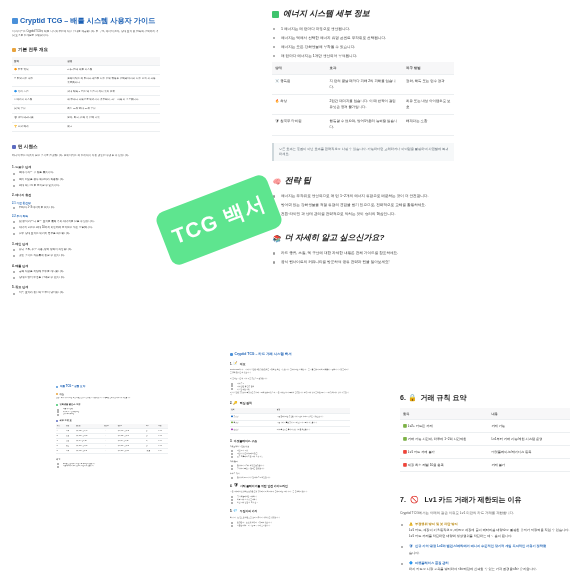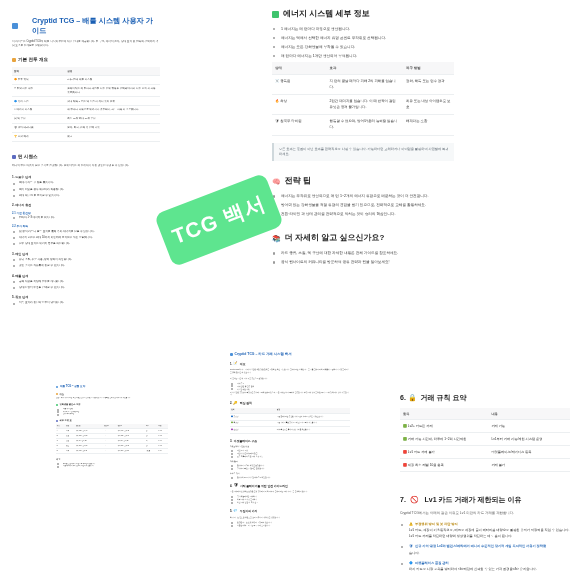--- a/index.html
+++ b/index.html
@@ -6,21 +6,21 @@
   body{
     width:580px;height:580px;overflow:hidden;
     background:#ffffff;
     font-family:"Liberation Sans","DejaVu Sans",sans-serif;
     color:#2b2b2b;
     position:relative;
   }
   .page{position:absolute;}
 
   
-  .h1{font-weight:bold;color:#1a5fb4;display:flex;align-items:center;gap:14px;}
+  .h1{font-weight:bold;color:#1a5fb4;display:flex;align-items:center;gap:2px;}
   .h2{font-weight:bold;color:#222;display:flex;align-items:center;gap:2px;}
   .para{color:#3a3a3a;}
   .ul{list-style:none;margin:0;padding:0;}
   .ul>li{position:relative;padding-left:7px;}
   .ul>li:before{content:"";position:absolute;left:1px;top:.45em;
      width:2px;height:2px;border-radius:50%;background:#9a9a9a;}
   table{border-collapse:collapse;width:100%;}
   th{background:#f7f7f8;color:#555;text-align:left;font-weight:bold;}
   th,td{border-bottom:1px solid #eceff1;vertical-align:top;}
   .sq{display:inline-block;flex:none;border-radius:1px;}
@@ -37,21 +37,21 @@
   #docA .h2 .sq{width:4px;height:4px;}
   #docA table{font-size:2.5px;}
   #docA th{font-size:2.5px;padding:2.2px 2px;}
   #docA td{padding:2.2px 2px;line-height:3.6px;}
   #docA .ul{font-size:2.6px;line-height:4.6px;}
   #docA .ul>li{margin-bottom:1.6px;}
   #docA .sub{font-size:3px;font-weight:bold;margin:5px 0 2px;color:#333;}
   #docA .sub2{font-size:2.7px;font-weight:bold;margin:3.5px 0 1.5px;color:#2f6fba;}
 
   
-  #docA .colR .h2{font-size:8px;line-height:12px;margin:14px 0 6px;gap:4px;}
+  #docA .colR .h2{font-size:8px;line-height:12px;margin:14px 0 6px;gap:4px;font-style:italic;}
   #docA .colR .ul{font-size:3.6px;line-height:7px;}
   #docA .colR .ul>li{padding-left:9px;margin-bottom:2px;}
   #docA .colR .ul>li:before{width:2.4px;height:2.4px;top:.55em;}
   #docA .colR table{font-size:3.4px;}
   #docA .colR th{font-size:3.4px;padding:4px 3px;}
   #docA .colR td{padding:4px 3px;line-height:5.6px;}
   #docA .note{background:#f6f8f9;border-left:2px solid #cfd8dc;
      font-size:3.2px;line-height:5.4px;color:#55606a;padding:4px 5px;margin-top:7px;}
   .emoji{font-size:7px;line-height:1;}
   .emoji-s{font-size:3.6px;line-height:1;}

